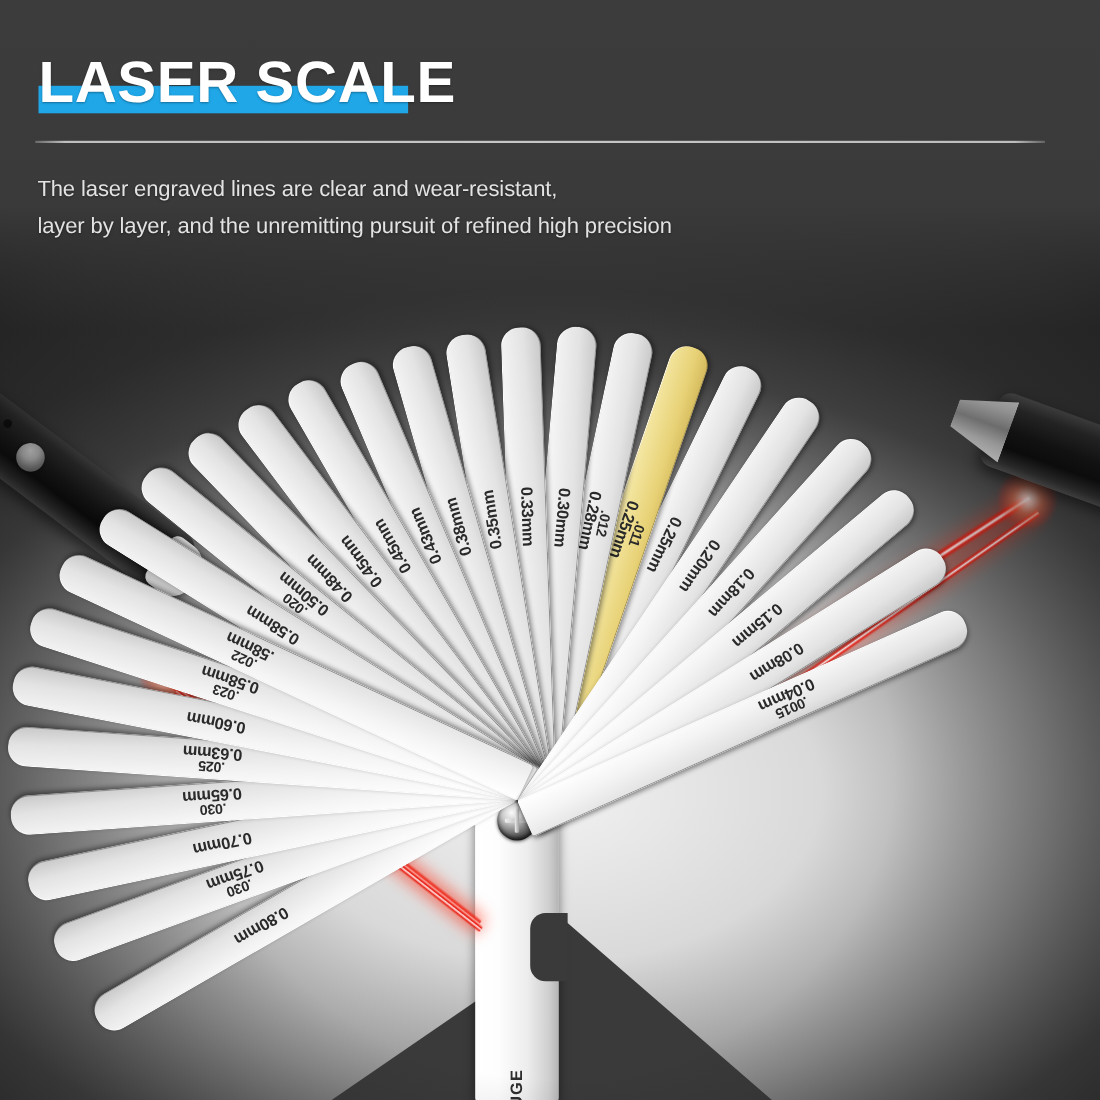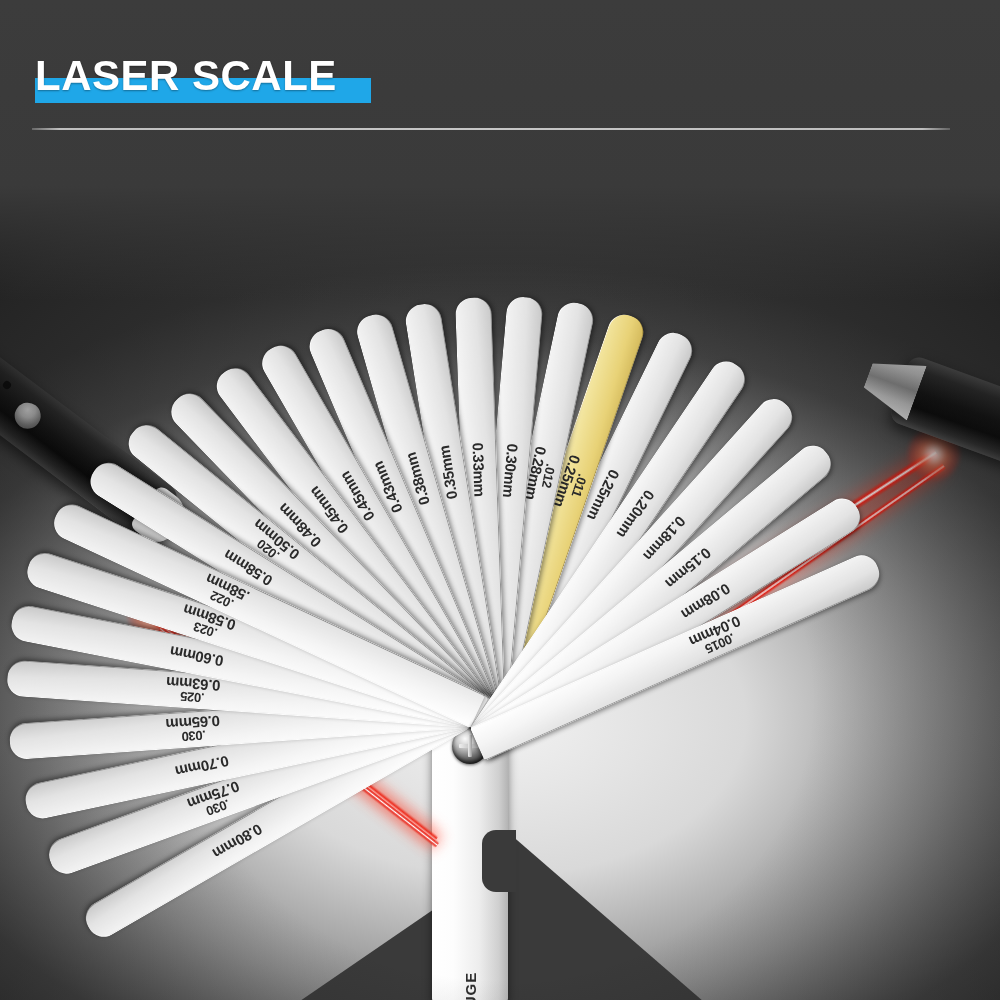--- a/index.html
+++ b/index.html
@@ -48,21 +48,21 @@
   .title-hl {
     position: absolute;
     left: 0;
     top: 30px;
     width: 336px;
     height: 25px;
     background: #1fa7e8;
   }
   .title-text {
     position: relative;
-    font-size: 42px;
+    font-size: 53px;
     font-weight: bold;
     letter-spacing: 0.5px;
     color: #ffffff;
     line-height: 56px;
     white-space: nowrap;
     text-shadow: 0 1px 2px rgba(0,0,0,0.35);
   }
   .divider {
     position: absolute;
     left: 32px;
@@ -425,14 +425,18 @@
 
   <div class="header-shade"></div>
 
   <div class="title-wrap">
     <div class="title-hl"></div>
     <div class="title-text">LASER SCALE</div>
   </div>
 
   <div class="divider"></div>
 
+  <div class="subtitle">
+    <div>The laser engraved lines are clear and wear-resistant,</div>
+    <div>layer by layer, and the unremitting pursuit of refined high precision</div>
+  </div>
 
 </div>
 
 </body></html>

